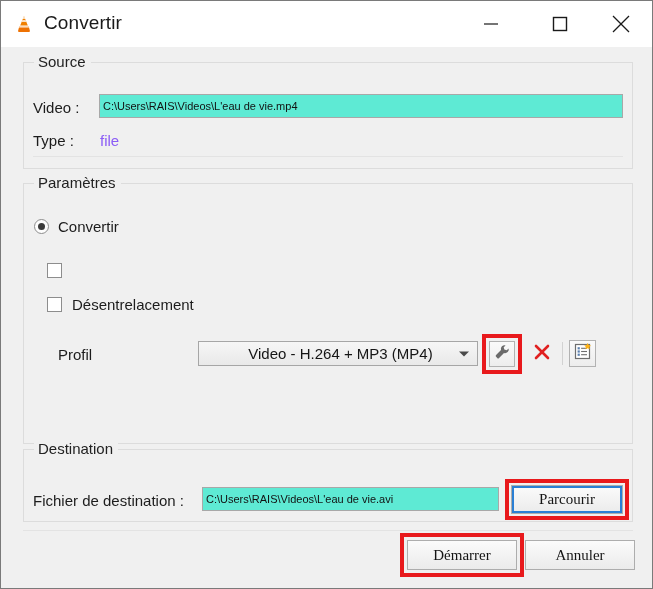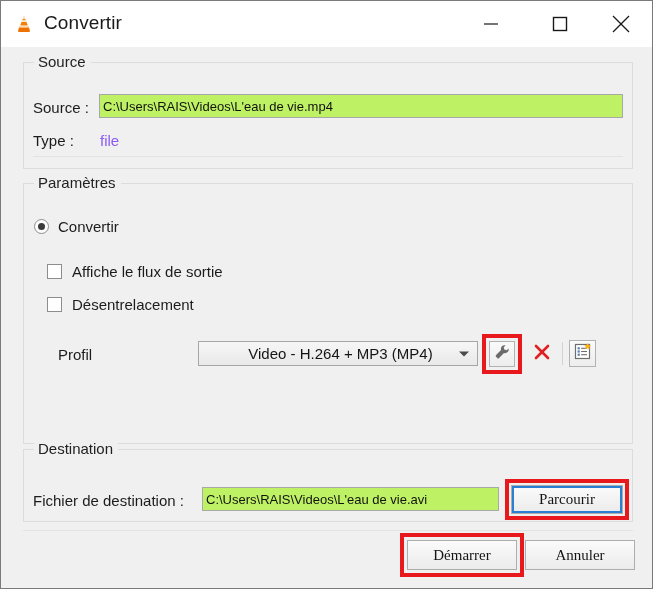--- a/index.html
+++ b/index.html
@@ -89,24 +89,24 @@
     position: absolute;
     font-size: 15px;
     color: #8b5cf6;
     white-space: nowrap;
   }
 
   
   .tinput {
     position: absolute;
     box-sizing: border-box;
-    background: #bef264;
+    background: #5eead4;
     border: 1px solid #a8a8a8;
     font-family: "Liberation Sans", sans-serif;
-    font-size: 13px;
+    font-size: 11px;
     color: #121212;
     padding: 0 3px;
     outline: none;
   }
 
   #input-source { left: 98px; top: 93px; width: 524px; height: 24px; }
   #input-dest   { left: 201px; top: 486px; width: 297px; height: 24px; }
 
   
   .hairline {
@@ -282,42 +282,41 @@
         <line x1="15" y1="15" x2="31" y2="31" stroke="#1a1a1a" stroke-width="1.3"></line>
         <line x1="31" y1="15" x2="15" y2="31" stroke="#1a1a1a" stroke-width="1.3"></line>
       </svg>
     </button>
   </div>
 
   <div class="group" id="group-source">
     <span class="group-label">Source</span>
   </div>
 
-  <span class="row-label" style="left:32px; top:98px;">Source :</span>
+  <span class="row-label" style="left:32px; top:98px;">Video :</span>
 
   <input class="tinput" id="input-source" type="text" value="C:\Users\RAIS\Videos\L'eau de vie.mp4" style="">
 
   <span class="row-label" style="left:32px; top:131px;">Type :</span>
 
   <span class="value-text" style="left:99px; top:131px;">file</span>
 
   <div class="hairline" id="src-hair"></div>
 
   <div class="group" id="group-params">
     <span class="group-label">Paramètres</span>
   </div>
 
   <div class="radio-row" id="radio-convert">
     <span class="radio checked"></span>
     <span class="radio-label">Convertir</span>
   </div>
 
   <div class="check-row" id="check-showout">
     <span class="checkbox"></span>
-    <span class="check-label">Affiche le flux de sortie</span>
   </div>
 
   <div class="check-row" id="check-deint">
     <span class="checkbox"></span>
     <span class="check-label">Désentrelacement</span>
   </div>
 
   <span class="row-label" id="label-profil">Profil</span>
 
   <div id="profile-select">

